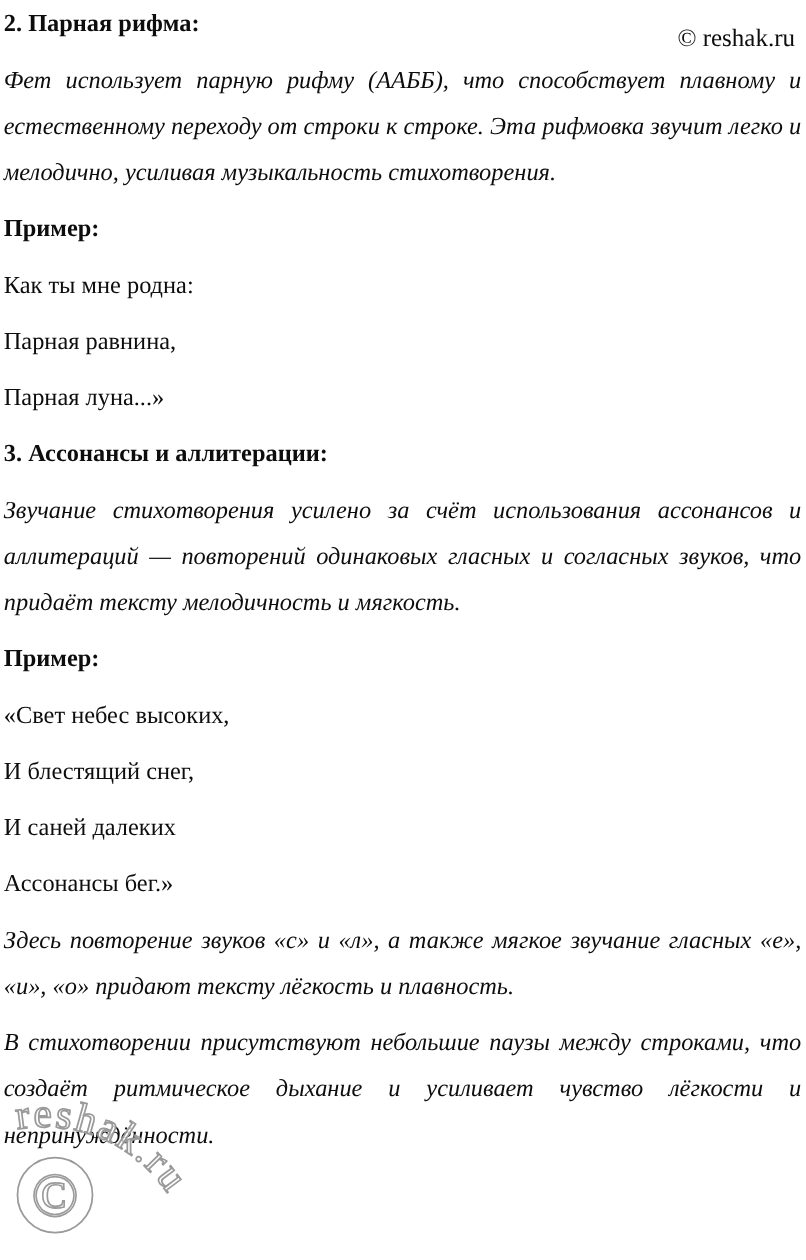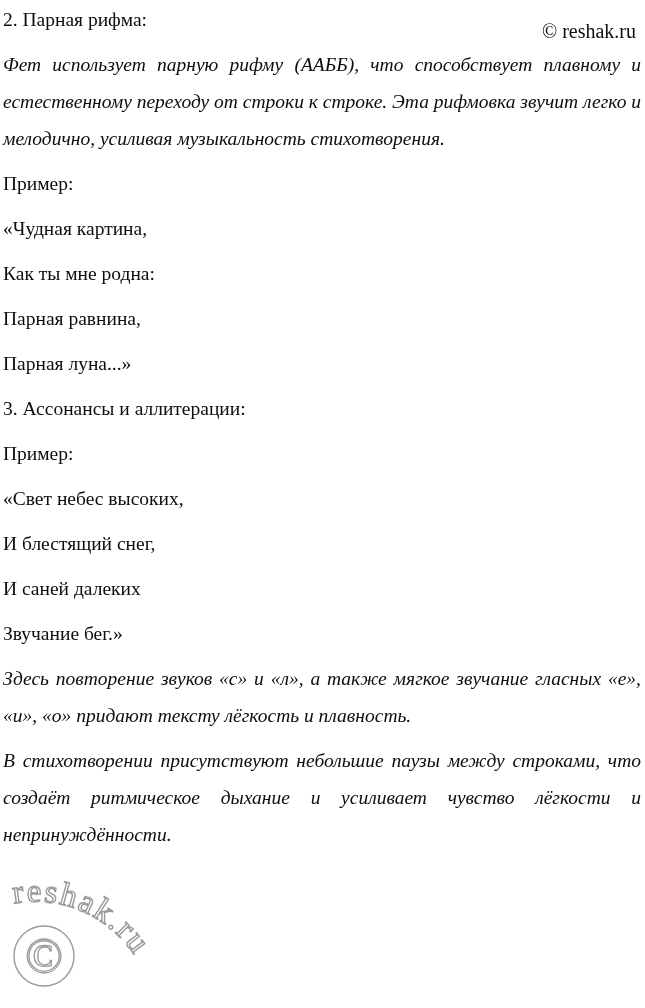--- a/index.html
+++ b/index.html
@@ -19,21 +19,21 @@
     position: relative;
     padding: 1px 4px 0 3px;
     z-index: 1;
   }
   .block {
     margin: 0 0 8px 0;
     font-size: 19.5px;
     line-height: 37px;
   }
   .heading {
-    font-weight: normal;
+    font-weight: bold;
     text-align: left;
   }
   .para {
     text-align: justify;
     font-style: italic;
   }
   .poem-line {
     text-align: left;
   }
   .site-credit {
@@ -61,30 +61,30 @@
 </style>
 </head>
 <body>
 
 <div class="site-credit">© reshak.ru</div>
 
 <main class="doc">
   <div class="block heading">2. Парная рифма:</div>
   <div class="block para">Фет использует парную рифму (ААББ), что способствует плавному и естественному переходу от строки к строке. Эта рифмовка звучит легко и мелодично, усиливая музыкальность стихотворения.</div>
   <div class="block heading">Пример:</div>
-  <div class="block poem-line">«Чудная картина,</div>
   <div class="block poem-line">Как ты мне родна:</div>
   <div class="block poem-line">Парная равнина,</div>
   <div class="block poem-line">Парная луна...»</div>
   <div class="block heading">3. Ассонансы и аллитерации:</div>
+  <div class="block para">Звучание стихотворения усилено за счёт использования ассонансов и аллитераций — повторений одинаковых гласных и согласных звуков, что придаёт тексту мелодичность и мягкость.</div>
   <div class="block heading">Пример:</div>
   <div class="block poem-line">«Свет небес высоких,</div>
   <div class="block poem-line">И блестящий снег,</div>
   <div class="block poem-line">И саней далеких</div>
-  <div class="block poem-line">Звучание бег.»</div>
+  <div class="block poem-line">Ассонансы бег.»</div>
   <div class="block para">Здесь повторение звуков «с» и «л», а также мягкое звучание гласных «е», «и», «о» придают тексту лёгкость и плавность.</div>
   <div class="block para">В стихотворении присутствуют небольшие паузы между строками, что создаёт ритмическое дыхание и усиливает чувство лёгкости и непринуждённости.</div>
 </main>
 
 <svg class="diag-watermark" viewBox="0 0 180 140" xmlns="http://www.w3.org/2000/svg" aria-hidden="true">
   <defs>
     <path id="wm-arc" d="M 12,36 A 118,118 0 0 1 150,124" fill="none"></path>
   </defs>
 
   <text font-size="33" letter-spacing="2" fill="#ffffff" fill-opacity="0.72" stroke="#9a9a9a" stroke-width="1.4">

